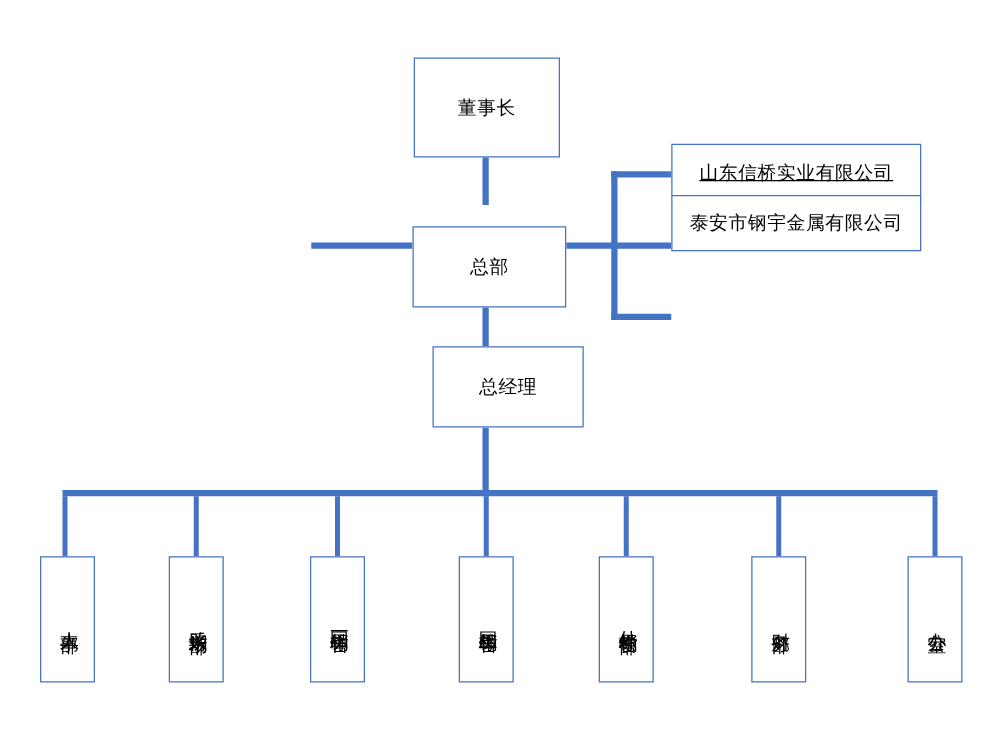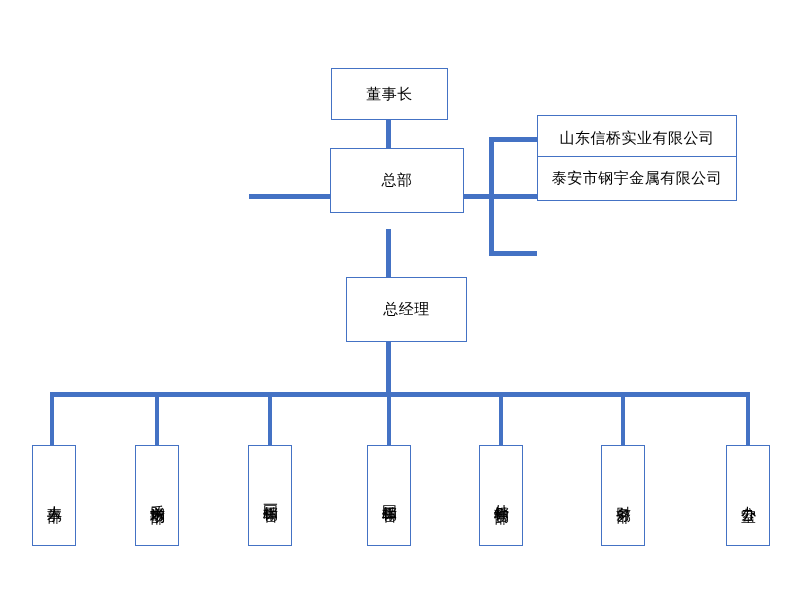--- a/index.html
+++ b/index.html
@@ -30,25 +30,25 @@
     writing-mode: vertical-rl;
     text-orientation: mixed;
     letter-spacing: 1px;
     white-space: normal;
   }
   .conn {
     position: absolute;
     background: var(--line);
   }
   
-  .n-chairman { left: 331px; top: 46px;  width: 117px; height: 52px; margin-top: 22px; }
+  .n-chairman { left: 331px; top: 46px;  width: 117px; height: 80px; }
   .n-board    { left: 124px; top: 164px; width: 125px; height: 64px; }
-  .n-hq       { left: 330px; top: 148px; width: 134px; height: 65px; }
+  .n-hq       { left: 330px; top: 181px; width: 123px; height: 65px; }
   .n-gm       { left: 330px; top: 277px; width: 121px; height: 65px; margin-left: 16px; }
-  .n-c1       { left: 537px; top: 115px; width: 200px; height: 47px; }
+  .n-c1       { left: 537px; top: 115px; width: 200px; height: 47px; text-decoration: underline; }
   .n-c2       { left: 537px; top: 156px; width: 200px; height: 45px; }
   .n-c3       { left: 537px; top: 232px; width: 200px; height: 45px; }
   
   .dept { top: 445px; width: 44px; height: 101px; }
   .n-d1 { left: 32px; }
   .n-d2 { left: 135px; }
   .n-d3 { left: 248px; }
   .n-d4 { left: 367px; }
   .n-d5 { left: 479px; }
   .n-d6 { left: 601px; }

